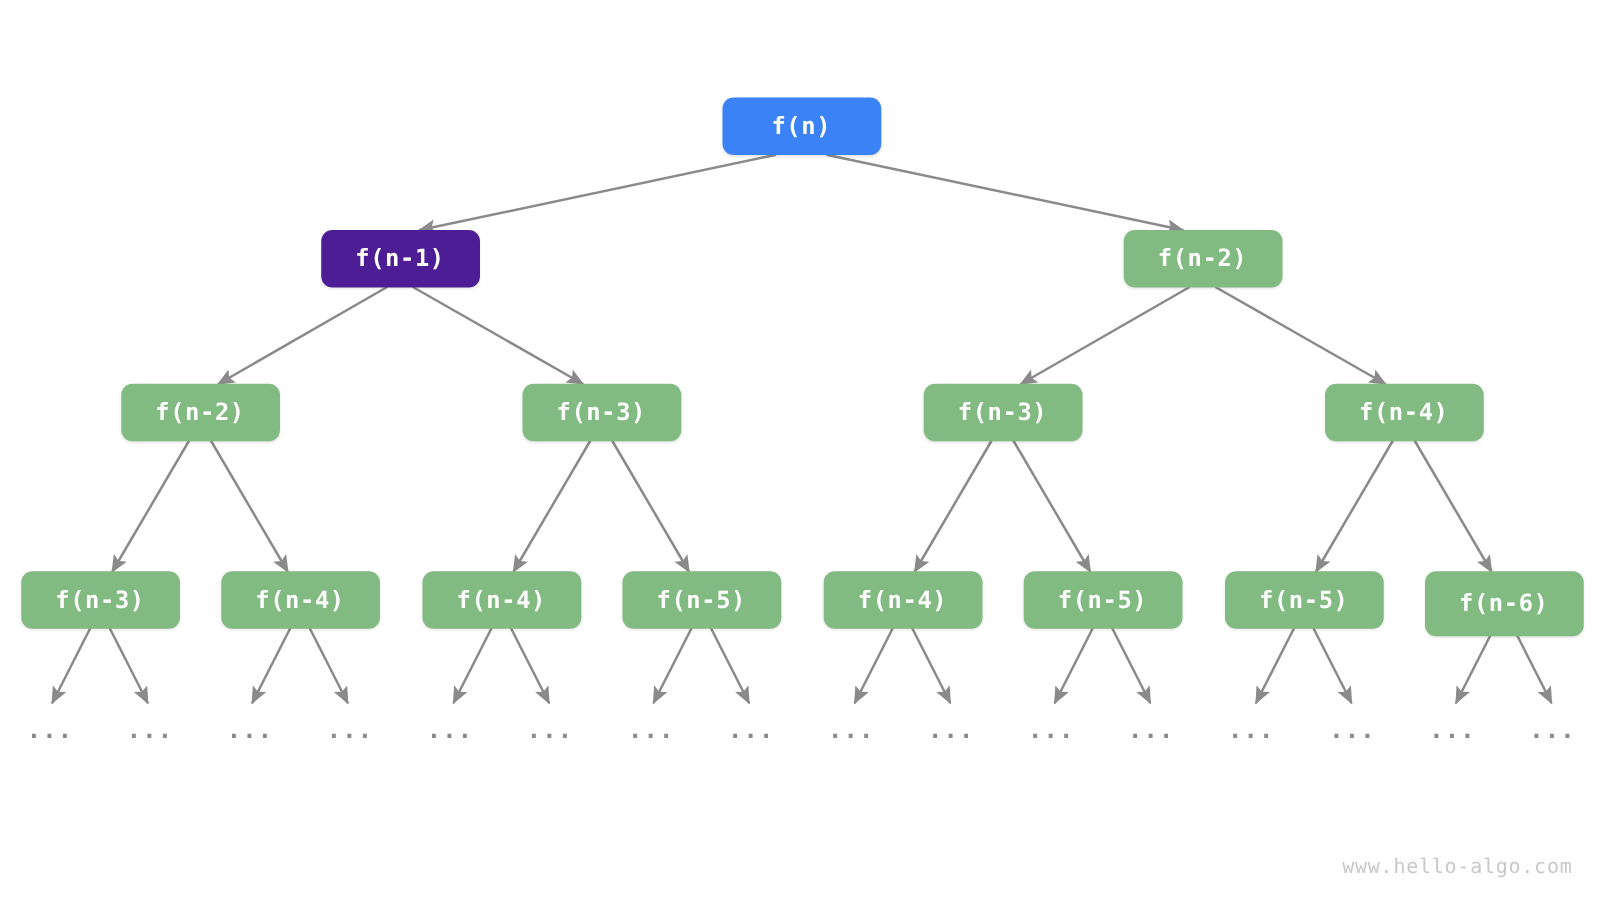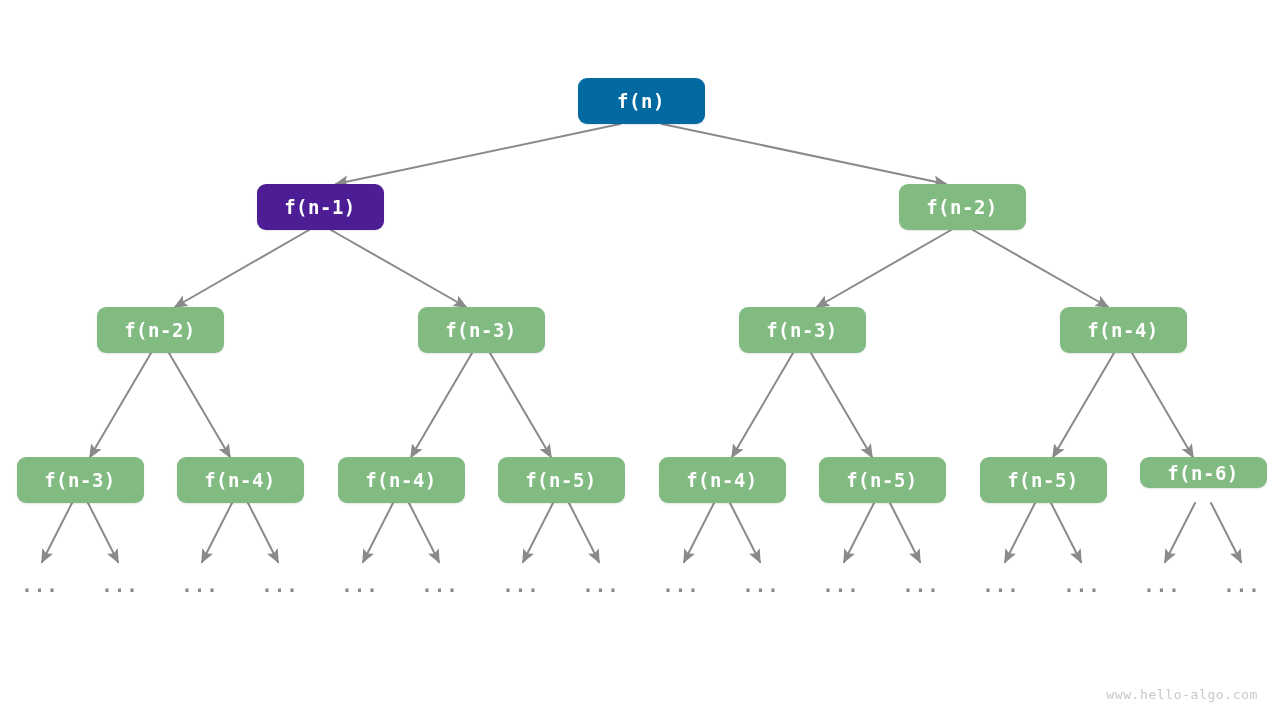--- a/index.html
+++ b/index.html
@@ -61,21 +61,21 @@
     transform: translate(-50%, -50%);
     white-space: nowrap;
   }
 
   #watermark {
     position: absolute;
     right: 22px;
     bottom: 18px;
     color: #c8c8c8;
     font-family: "DejaVu Sans Mono", monospace;
-    font-size: 13px;
+    font-size: 16px;
     letter-spacing: 0.6px;
     white-space: nowrap;
   }
 </style>
 </head>
 <body>
 
 <div id="canvas">
 
   <svg id="edges" viewBox="0 0 1280 720" width="1280" height="720" xmlns="http://www.w3.org/2000/svg">
@@ -112,35 +112,35 @@
         <line x1="874" y1="503" x2="844" y2="562" stroke="#8a8a8a" stroke-width="2" stroke-linecap="round" marker-end="url(#arrowhead)"></line>
         <line x1="890" y1="503" x2="920" y2="562" stroke="#8a8a8a" stroke-width="2" stroke-linecap="round" marker-end="url(#arrowhead)"></line>
         <line x1="1035" y1="503" x2="1005" y2="562" stroke="#8a8a8a" stroke-width="2" stroke-linecap="round" marker-end="url(#arrowhead)"></line>
         <line x1="1051" y1="503" x2="1081" y2="562" stroke="#8a8a8a" stroke-width="2" stroke-linecap="round" marker-end="url(#arrowhead)"></line>
         <line x1="1195" y1="503" x2="1165" y2="562" stroke="#8a8a8a" stroke-width="2" stroke-linecap="round" marker-end="url(#arrowhead)"></line>
         <line x1="1211" y1="503" x2="1241" y2="562" stroke="#8a8a8a" stroke-width="2" stroke-linecap="round" marker-end="url(#arrowhead)"></line>
       </g>
   </svg>
 
   <div id="nodes-layer">
-      <div class="node" style="left: 577.5px; top: 78px; width: 127px; height: 46px; background: #0369a1; color: rgb(255, 255, 255); text-align: right;">f(n)</div>
+      <div class="node" style="left: 577.5px; top: 78px; width: 127px; height: 46px; background: #3b82f6; color: rgb(255, 255, 255); text-align: right;">f(n)</div>
       <div class="node" style="left: 256.5px; top: 184px; width: 127px; height: 46px; background: #4c1d95; color: rgb(255, 255, 255);">f(n-1)</div>
       <div class="node" style="left: 898.5px; top: 184px; width: 127px; height: 46px; background: rgb(129, 187, 129); color: rgb(255, 255, 255);">f(n-2)</div>
       <div class="node" style="left: 96.5px; top: 307px; width: 127px; height: 46px; background: rgb(129, 187, 129); color: rgb(255, 255, 255);">f(n-2)</div>
       <div class="node" style="left: 417.5px; top: 307px; width: 127px; height: 46px; background: rgb(129, 187, 129); color: rgb(255, 255, 255);">f(n-3)</div>
       <div class="node" style="left: 738.5px; top: 307px; width: 127px; height: 46px; background: rgb(129, 187, 129); color: rgb(255, 255, 255);">f(n-3)</div>
       <div class="node" style="left: 1059.5px; top: 307px; width: 127px; height: 46px; background: rgb(129, 187, 129); color: rgb(255, 255, 255);">f(n-4)</div>
       <div class="node" style="left: 16.5px; top: 457px; width: 127px; height: 46px; background: rgb(129, 187, 129); color: rgb(255, 255, 255);">f(n-3)</div>
       <div class="node" style="left: 176.5px; top: 457px; width: 127px; height: 46px; background: rgb(129, 187, 129); color: rgb(255, 255, 255);">f(n-4)</div>
       <div class="node" style="left: 337.5px; top: 457px; width: 127px; height: 46px; background: rgb(129, 187, 129); color: rgb(255, 255, 255);">f(n-4)</div>
       <div class="node" style="left: 497.5px; top: 457px; width: 127px; height: 46px; background: rgb(129, 187, 129); color: rgb(255, 255, 255);">f(n-5)</div>
       <div class="node" style="left: 658.5px; top: 457px; width: 127px; height: 46px; background: rgb(129, 187, 129); color: rgb(255, 255, 255);">f(n-4)</div>
       <div class="node" style="left: 818.5px; top: 457px; width: 127px; height: 46px; background: rgb(129, 187, 129); color: rgb(255, 255, 255);">f(n-5)</div>
       <div class="node" style="left: 979.5px; top: 457px; width: 127px; height: 46px; background: rgb(129, 187, 129); color: rgb(255, 255, 255);">f(n-5)</div>
-      <div class="node" style="left: 1139.5px; top: 457px; width: 127px; height: 31px; background: rgb(129, 187, 129); color: rgb(255, 255, 255);">f(n-6)</div>
+      <div class="node" style="left: 1139.5px; top: 457px; width: 127px; height: 52px; background: rgb(129, 187, 129); color: rgb(255, 255, 255);">f(n-6)</div>
     </div>
   <div id="ellipsis-layer">
       <div class="ellipsis" style="left: 40px; top: 585px; color: rgb(138, 138, 138);">...</div>
       <div class="ellipsis" style="left: 120px; top: 585px; color: rgb(138, 138, 138);">...</div>
       <div class="ellipsis" style="left: 200px; top: 585px; color: rgb(138, 138, 138);">...</div>
       <div class="ellipsis" style="left: 280px; top: 585px; color: rgb(138, 138, 138);">...</div>
       <div class="ellipsis" style="left: 360px; top: 585px; color: rgb(138, 138, 138);">...</div>
       <div class="ellipsis" style="left: 440px; top: 585px; color: rgb(138, 138, 138);">...</div>
       <div class="ellipsis" style="left: 521px; top: 585px; color: rgb(138, 138, 138);">...</div>
       <div class="ellipsis" style="left: 601px; top: 585px; color: rgb(138, 138, 138);">...</div>

